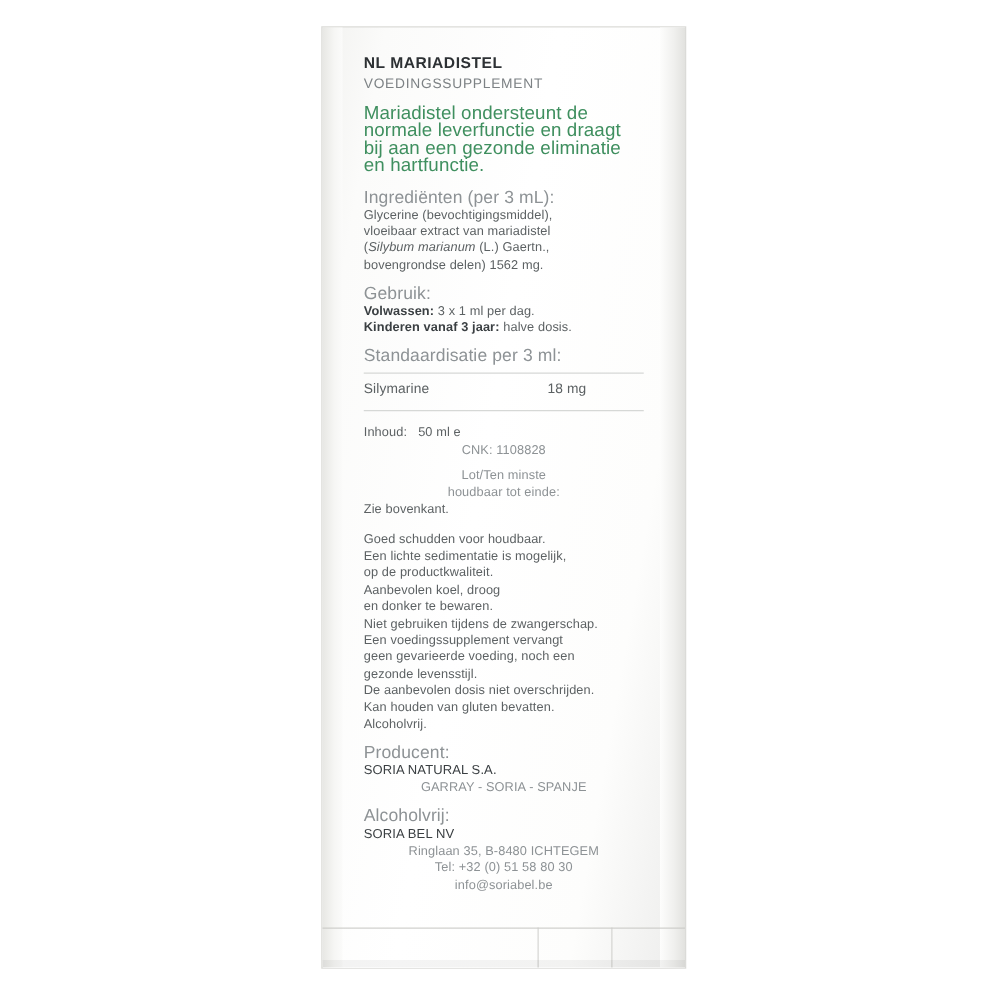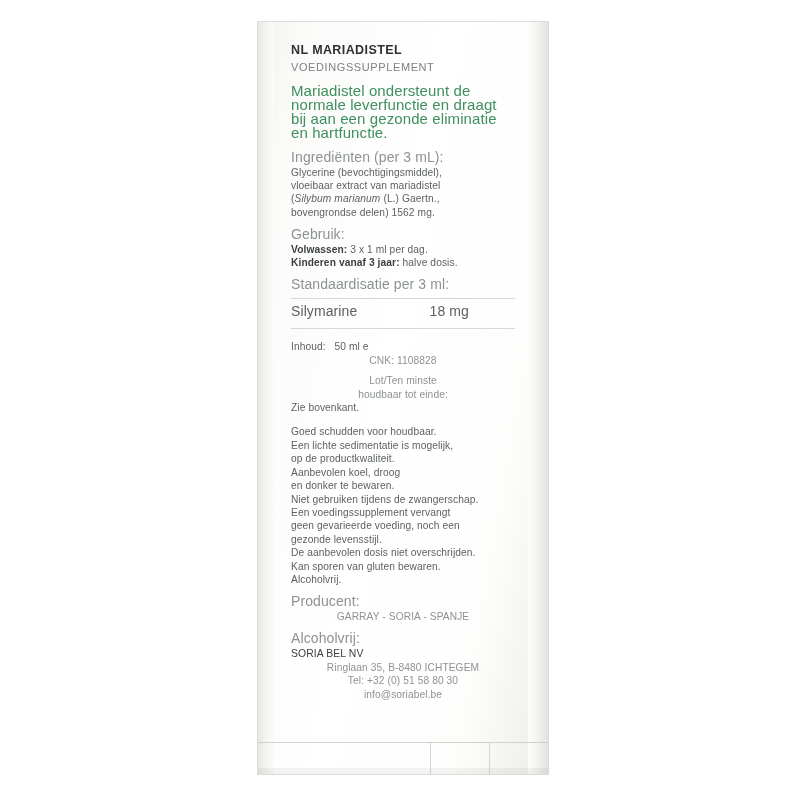--- a/index.html
+++ b/index.html
@@ -109,21 +109,21 @@
   .strong { font-weight: bold; color: #3a3f42; }
 
   .hr {
     border: 0;
     border-top: 1px solid #d6d8d6;
     margin: 6px 0 4px 0;
   }
   .std-table {
     width: 100%;
     border-collapse: collapse;
-    font-size: 14px;
+    font-size: 11px;
     color: #5c6163;
   }
   .std-table td {
     padding: 2px 0 4px 0;
   }
   .std-table td.val {
     text-align: right;
     padding-right: 46px;
   }
   .gap-s { height: 7px; }
@@ -218,26 +218,27 @@
     <div class="body-line">Goed schudden voor houdbaar.</div>
     <div class="body-line">Een lichte sedimentatie is mogelijk,</div>
     <div class="body-line">op de productkwaliteit.</div>
     <div class="body-line">Aanbevolen koel, droog</div>
     <div class="body-line">en donker te bewaren.</div>
     <div class="body-line">Niet gebruiken tijdens de zwangerschap.</div>
     <div class="body-line">Een voedingssupplement vervangt</div>
     <div class="body-line">geen gevarieerde voeding, noch een</div>
     <div class="body-line">gezonde levensstijl.</div>
     <div class="body-line">De aanbevolen dosis niet overschrijden.</div>
-    <div class="body-line">Kan sporen van gluten bewaren.</div>
+    <div class="body-line">Kan houden van gluten bevatten.</div>
     <div class="body-line">Alcoholvrij.</div>
 
     <div class="gap-s"></div>
 
     <div class="sect-head">Producent:</div>
+    <div class="producer-name">SORIA NATURAL S.A.</div>
     <div class="body-line muted">GARRAY - SORIA - SPANJE</div>
 
     <div class="gap-s"></div>
 
     <div class="sect-head">Alcoholvrij:</div>
     <div class="producer-name">SORIA BEL NV</div>
     <div class="body-line muted">Ringlaan 35, B-8480 ICHTEGEM</div>
     <div class="body-line muted">Tel: +32 (0) 51 58 80 30</div>
     <div class="body-line muted">info@soriabel.be</div>
 

